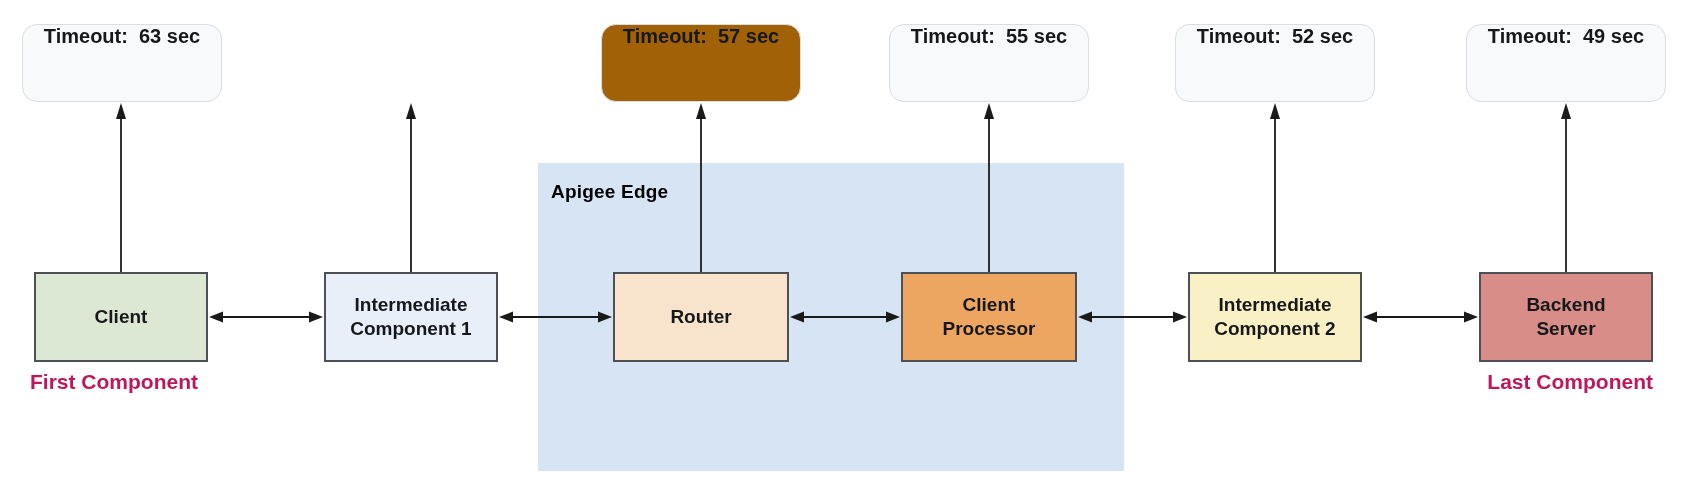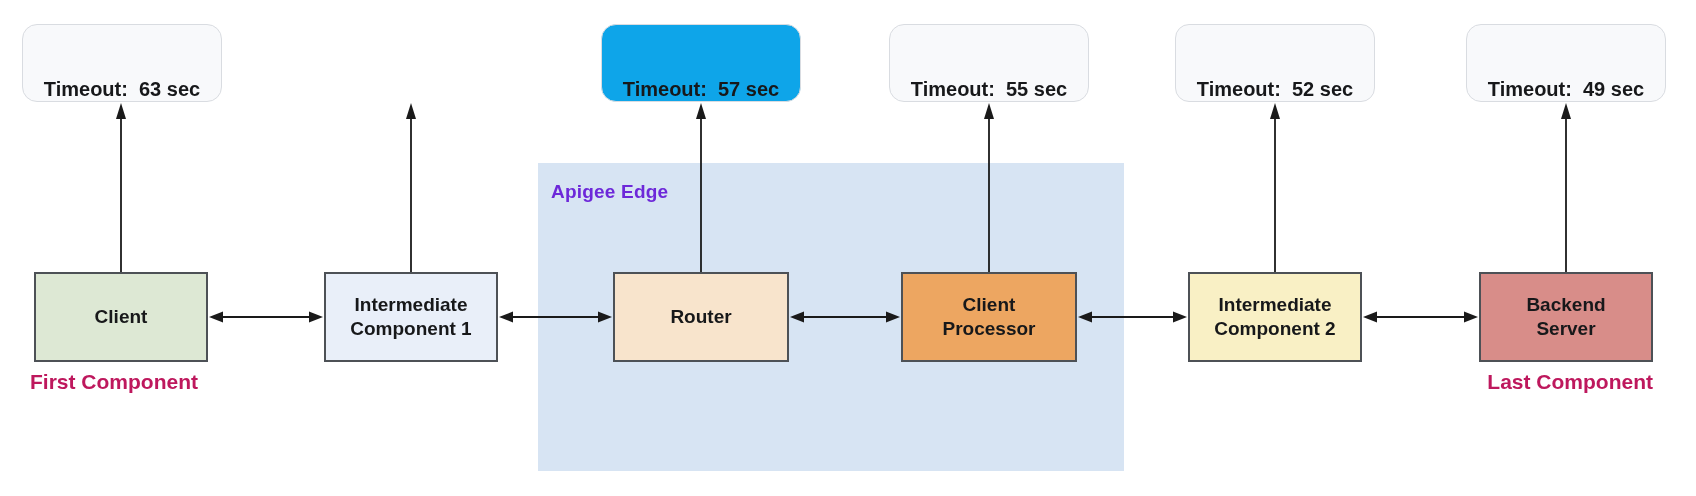--- a/index.html
+++ b/index.html
@@ -6,27 +6,27 @@
   .canvas{
     position:relative; width:1696px; height:496px; background:#ffffff;
     font-family:"Liberation Sans", sans-serif; overflow:hidden;
   }
   
   .region{
     position:absolute; left:538px; top:163px; width:586px; height:308px;
   }
   .region-label{
     position:absolute; left:13px; top:18px;
-    font-size:19px; font-weight:bold; color:#6d28d9; letter-spacing:.2px;
+    font-size:19px; font-weight:bold; color:#000000; letter-spacing:.2px;
   }
   
   .callout{
     position:absolute; top:24px; width:200px; height:78px;
     border:1.5px solid #d9dce1; border-radius:15px;
-    display:flex; align-items:flex-end; justify-content:center;
+    display:flex; align-items:flex-start; justify-content:center;
     box-sizing:border-box;
   }
   .callout span{
     font-size:20px; font-weight:bold; color:#17181a; white-space:pre;
   }
   .c0{left:22px;} .c1{left:311px;} .c2{left:601px;}
   .c3{left:889px;} .c4{left:1175px;} .c5{left:1466px;}
   
   .node{
     position:absolute; top:272px; height:90px; width:174px;
@@ -105,21 +105,21 @@
       <g>
         <line x1="1375" y1="317" x2="1466" y2="317" stroke="#1a1a1a" stroke-width="1.8"></line>
         <polygon points="1363,317 1377,311.6 1377,322.4" fill="#1a1a1a"></polygon>
         <polygon points="1478,317 1464,311.6 1464,322.4" fill="#1a1a1a"></polygon>
       </g>
     </svg>
 
   <div class="callout c0" style="background: rgb(248, 249, 251);">
     <span>Timeout:  63 sec</span>
   </div>
-  <div class="callout c2" style="background: #0ea5e9;">
+  <div class="callout c2" style="background: #a16207;">
     <span>Timeout:  57 sec</span>
   </div>
   <div class="callout c3" style="background: rgb(248, 249, 251);">
     <span>Timeout:  55 sec</span>
   </div>
   <div class="callout c4" style="background: rgb(248, 249, 251); border-radius: 14px;">
     <span>Timeout:  52 sec</span>
   </div>
   <div class="callout c5" style="background: rgb(248, 249, 251);">
     <span>Timeout:  49 sec</span>

